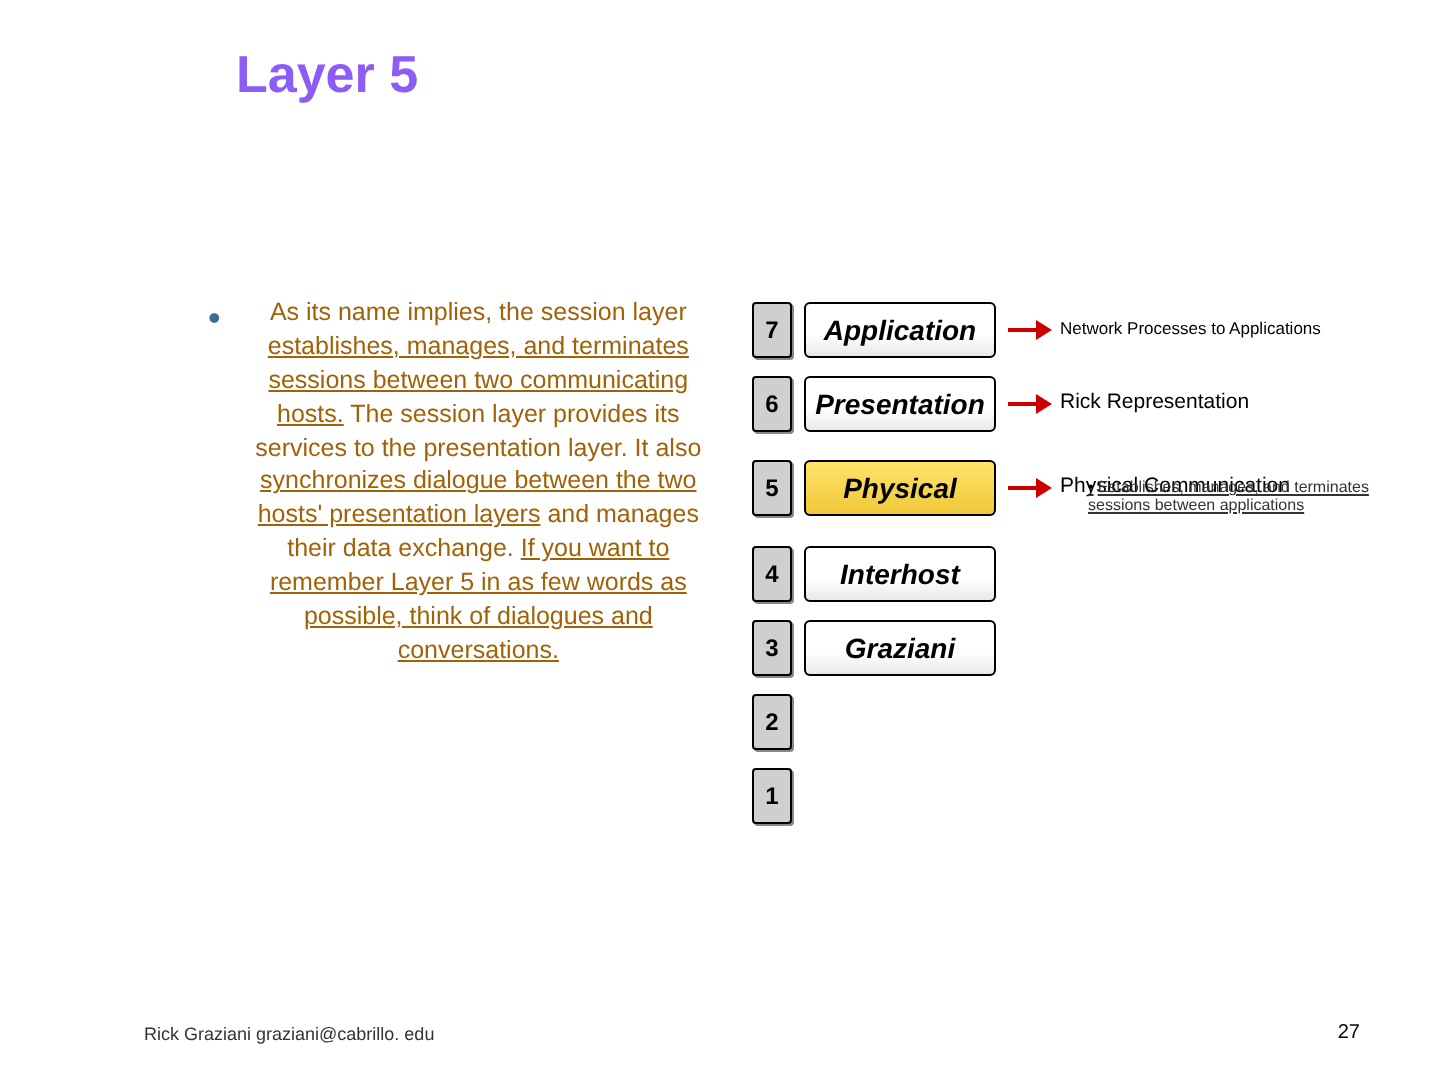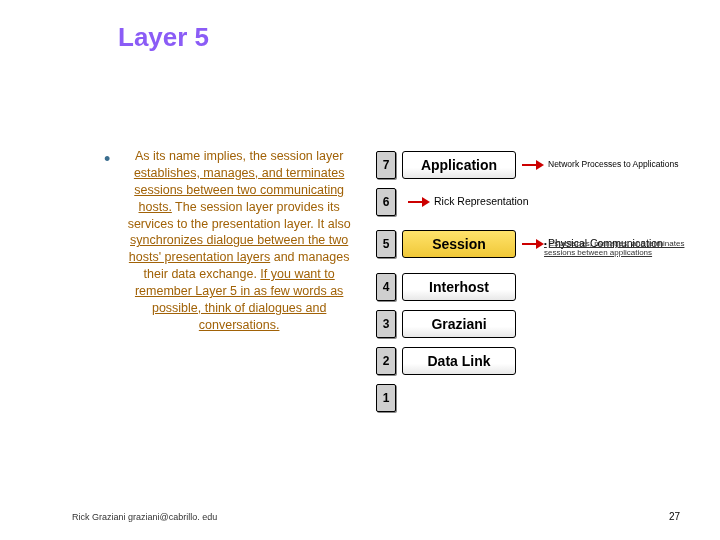--- a/index.html
+++ b/index.html
@@ -61,29 +61,30 @@
     border-radius: 2px;
     box-shadow: 1px 1px 0 #888;
     font-size: 12px;
     font-weight: bold;
     display: flex;
     align-items: center;
     justify-content: center;
     margin-right: 6px;
   }
   .layerbox {
-    width: 114px;
+    width: 96px;
     height: 28px;
     border: 1px solid #000;
     border-radius: 3px;
     display: flex;
     align-items: center;
     justify-content: center;
     font-size: 14px;
     font-weight: bold;
+    font-style: italic;
     color: #000;
     background: linear-gradient(#fff 60%, #e8e8e8);
   }
   .layerbox.hl { background: linear-gradient(#ffe36b, #f0c838); }
   .arrow {
     display: flex;
     align-items: center;
     margin-left: 6px;
     margin-right: 4px;
   }
@@ -148,47 +149,47 @@
     <div class="numbox">7</div>
     <div class="layerbox">Application</div>
     <div class="arrow">
         <div class="arrow-line"></div>
         <div class="arrow-head"></div>
       </div>
     <div class="desc small">Network Processes to Applications</div>
   </div>
   <div class="row">
     <div class="numbox">6</div>
+    <div class="layerbox">Presentation</div>
     <div class="arrow">
         <div class="arrow-line"></div>
         <div class="arrow-head"></div>
       </div>
     <div class="desc">Rick Representation</div>
   </div>
   <div class="row" style="height:48px;">
     <div class="numbox">5</div>
-    <div class="layerbox hl">Session</div>
+    <div class="layerbox hl">Physical</div>
     <div class="arrow">
         <div class="arrow-line"></div>
         <div class="arrow-head"></div>
       </div>
     <div class="desc">Physical Communication</div>
     <div class="desc-sub"><span class="dotb">•</span><span>Establishes, manages, and terminates sessions between applications</span></div>
   </div>
   <div class="row">
     <div class="numbox">4</div>
     <div class="layerbox">Interhost</div>
   </div>
   <div class="row">
     <div class="numbox">3</div>
     <div class="layerbox">Graziani</div>
   </div>
   <div class="row">
     <div class="numbox">2</div>
-    <div class="layerbox">Data Link</div>
   </div>
   <div class="row">
     <div class="numbox">1</div>
   </div>
 </div>
 
 <div class="footer-left">Rick Graziani graziani@cabrillo. edu</div>
 <div class="footer-right">27</div>
 
 </body></html>

